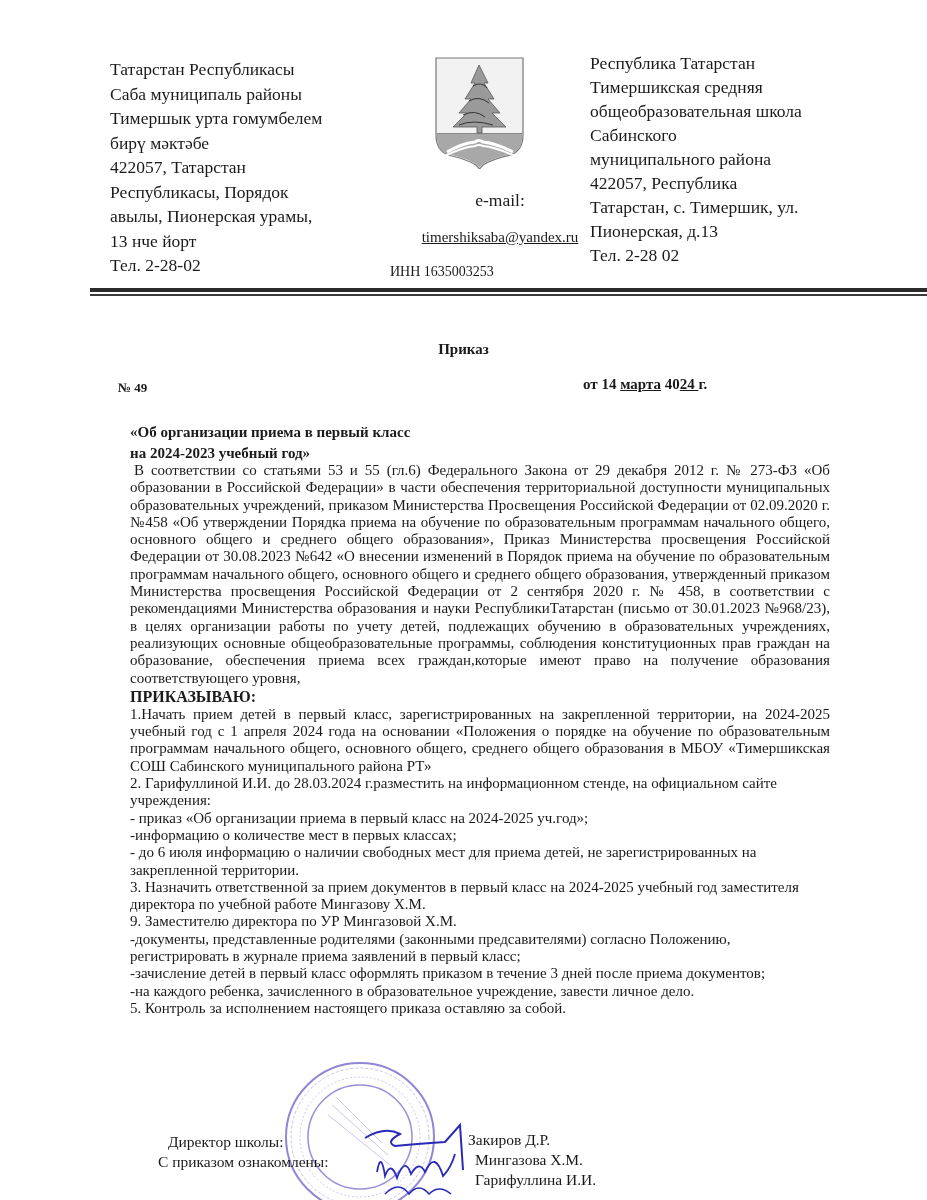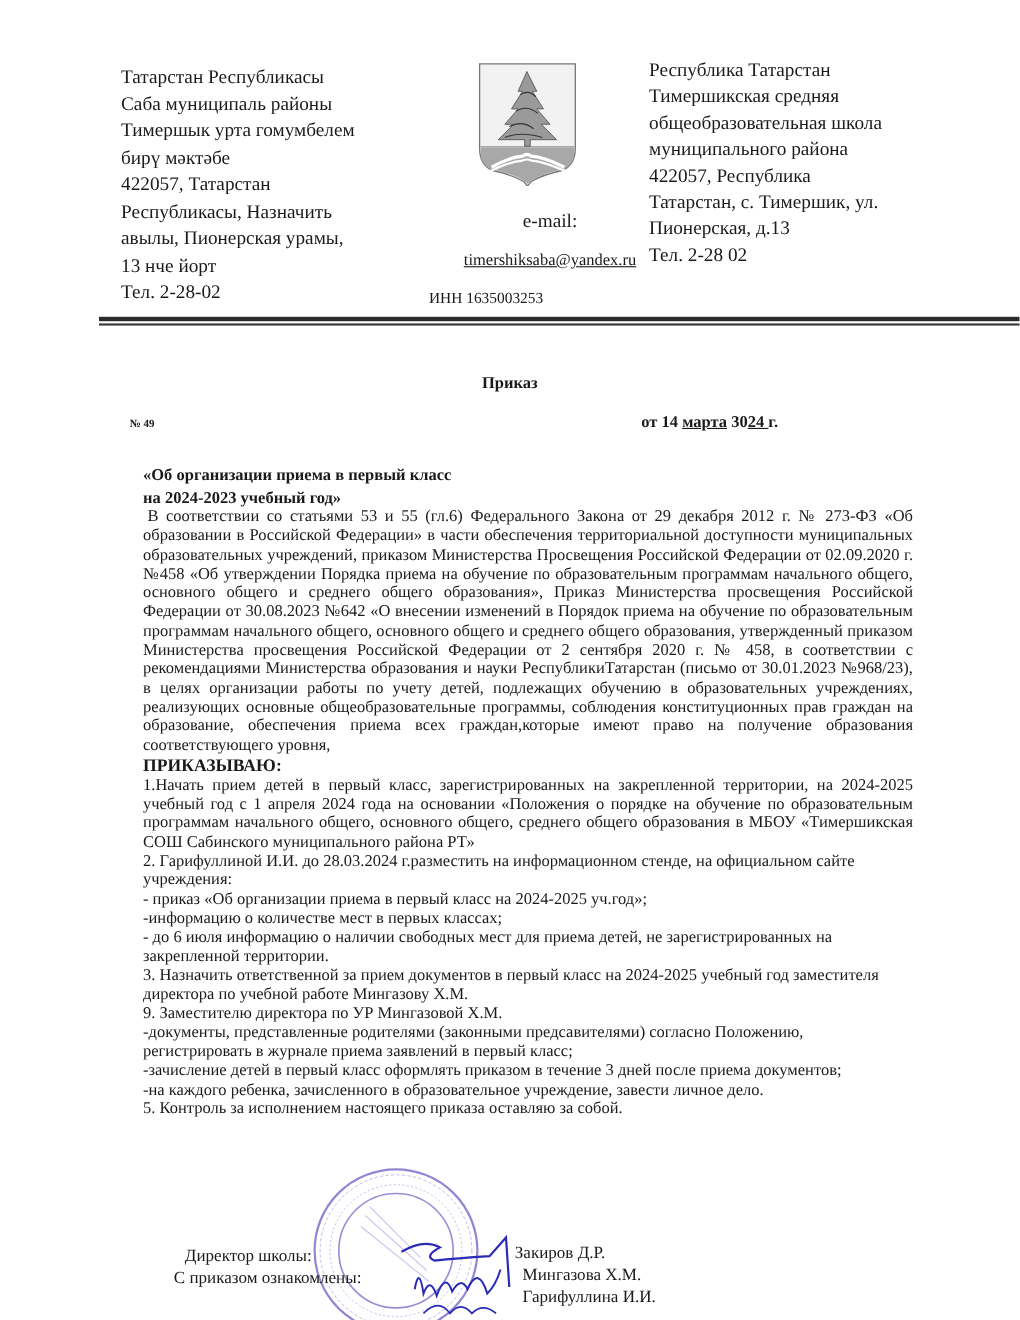--- a/index.html
+++ b/index.html
@@ -14,21 +14,21 @@
   .emblem { position: absolute; left: 433px; top: 55px; width: 93px; height: 114px; }
   .mid-email-label { position: absolute; left: 380px; top: 190px; width: 240px; text-align:center; font-size: 17.5px; }
   .mid-email { position: absolute; left: 380px; top: 229px; width: 240px; text-align:center; font-size: 15px; text-decoration: underline; }
   .mid-inn { position: absolute; left: 390px; top: 264px; width: 240px; font-size: 14px; }
 
   .rule-thick { position: absolute; left: 90px; width: 837px; top: 288px; height: 4px; background: #2b2b2b; }
   .rule-thin  { position: absolute; left: 90px; width: 837px; top: 294px; height: 1.5px; background: #3a3a3a; }
 
   .title { position: absolute; left: 0; width: 927px; top: 341px; text-align: center;
            font-weight: bold; font-size: 15px; }
-  .order-num { position: absolute; left: 118px; top: 380px; font-weight: bold; font-size: 10px; }
+  .order-num { position: absolute; left: 118px; top: 380px; font-weight: bold; font-size: 13px; }
   .order-date { position: absolute; left: 583px; top: 376px; font-weight: bold; font-size: 15px; }
   .u { text-decoration: underline; }
 
   .subject { position: absolute; left: 130px; top: 422px; font-weight: bold; font-size: 15px; line-height: 21px; }
 
   .body { position: absolute; left: 130px; top: 462px; width: 700px; font-size: 15px; line-height: 17.3px;
           text-align: justify; }
   .body p { margin: 0; }
   .body .indent { text-indent: 4px; }
   .body .bold { font-weight: bold; font-size: 16px; line-height: 19px; }
@@ -41,21 +41,21 @@
 </style>
 </head>
 <body>
 
 <div class="hdr-col hdr-left">
   <div>Татарстан Республикасы</div>
   <div>Саба муниципаль районы</div>
   <div>Тимершык урта гомумбелем</div>
   <div>бирү мәктәбе</div>
   <div>422057, Татарстан</div>
-  <div>Республикасы, Назначить</div>
+  <div>Республикасы, Порядок</div>
   <div>авылы, Пионерская урамы,</div>
   <div>13 нче йорт</div>
   <div>Тел. 2-28-02</div>
 </div>
 
 <div class="emblem">
   <svg width="93" height="114" viewBox="0 0 93 114">
     <path d="M3 3 H90 V80 Q90 95 78 100 Q60 104 50 110 L46.5 114 L43 110 Q33 104 15 100 Q3 95 3 80 Z" fill="#f2f2f2" stroke="#777" stroke-width="1.2"></path>
     <rect x="4" y="78" width="85" height="1" fill="#888"></rect>
     <path d="M4 79 H89 V84 Q89 95 78 99 Q60 103 50 109 L46.5 112 L43 109 Q33 103 15 99 Q4 95 4 84 Z" fill="#a8a8a8"></path>
@@ -67,33 +67,34 @@
 </div>
 
 <div class="mid-email-label">e-mail:</div>
 <div class="mid-email">timershiksaba@yandex.ru</div>
 <div class="mid-inn">ИНН 1635003253</div>
 
 <div class="hdr-col hdr-right">
   <div>Республика Татарстан</div>
   <div>Тимершикская средняя</div>
   <div>общеобразовательная школа</div>
+  <div>Сабинского</div>
   <div>муниципального района</div>
   <div>422057, Республика</div>
   <div>Татарстан, с. Тимершик, ул.</div>
   <div>Пионерская, д.13</div>
   <div>Тел. 2-28 02</div>
 </div>
 
 <div class="rule-thick"></div>
 <div class="rule-thin"></div>
 
 <div class="title">Приказ</div>
 <div class="order-num">№ 49</div>
-<div class="order-date"><span>от 14 </span><span class="u">марта</span><span> 30</span><span class="u">24 </span><span>г.</span></div>
+<div class="order-date"><span>от 14 </span><span class="u">марта</span><span> 40</span><span class="u">24 </span><span>г.</span></div>
 
 <div class="subject">
   <div>«Об организации приема в первый класс</div>
   <div>на 2024-2023 учебный год»</div>
 </div>
 
 <div class="body">
   <p class="indent">В соответствии со статьями 53 и 55 (гл.6) Федерального Закона от 29 декабря 2012 г. № 273-ФЗ «Об образовании в Российской Федерации» в части обеспечения территориальной доступности муниципальных образовательных учреждений, приказом Министерства Просвещения Российской Федерации от 02.09.2020 г. №458 «Об утверждении Порядка приема на обучение по образовательным программам начального общего, основного общего и среднего общего образования», Приказ Министерства просвещения Российской Федерации от 30.08.2023 №642 «О внесении изменений в Порядок приема на обучение по образовательным программам начального общего, основного общего и среднего общего образования, утвержденный приказом Министерства просвещения Российской Федерации от 2 сентября 2020 г. № 458, в соответствии с рекомендациями Министерства образования и науки РеспубликиТатарстан (письмо от 30.01.2023 №968/23), в целях организации работы по учету детей, подлежащих обучению в образовательных учреждениях, реализующих основные общеобразовательные программы, соблюдения конституционных прав граждан на образование, обеспечения приема всех граждан,которые имеют право на получение образования соответствующего уровня,</p>
   <p class="bold">ПРИКАЗЫВАЮ:</p>
   <p>1.Начать прием детей в первый  класс, зарегистрированных на закрепленной территории, на 2024-2025 учебный год с 1 апреля 2024 года на основании «Положения о порядке на обучение по образовательным программам начального общего, основного общего, среднего общего образования в МБОУ «Тимершикская СОШ Сабинского муниципального района РТ»</p>

